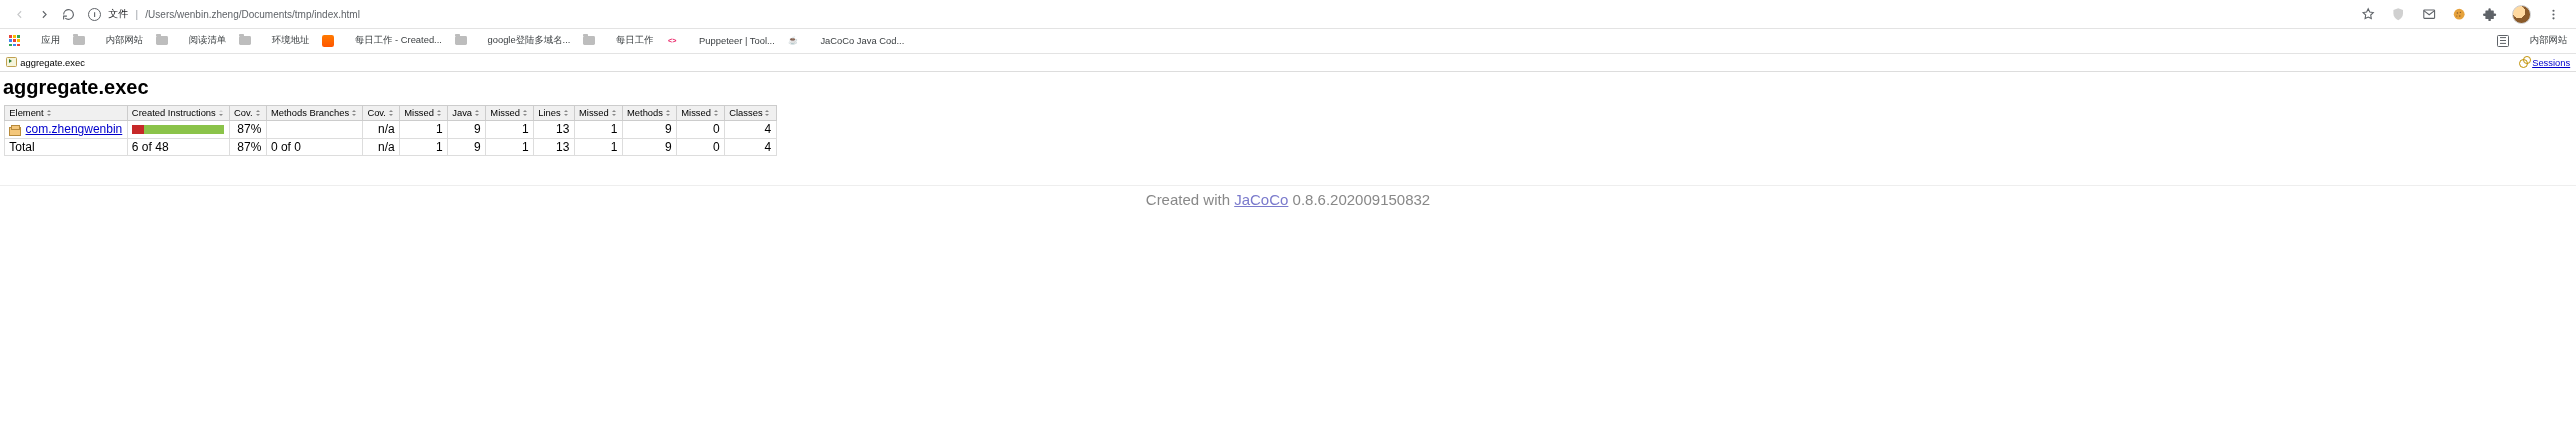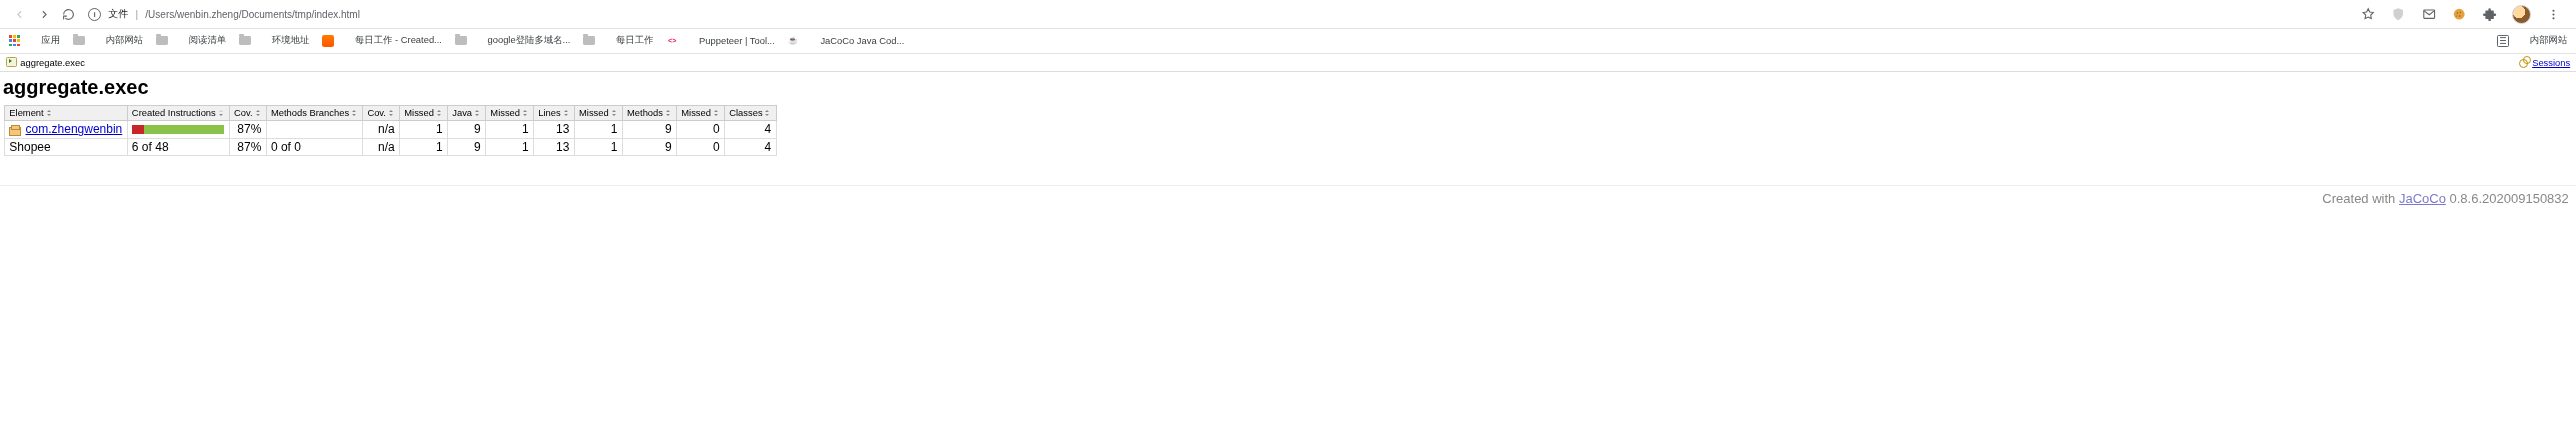--- a/index.html
+++ b/index.html
@@ -137,24 +137,24 @@
   .bar-miss{position:absolute;left:0;top:0;bottom:0;background:#c62828;}
 
   .pkg-icon{
     width:10px;height:10px;display:inline-block;position:relative;margin-right:2.9px;vertical-align:middle;
   }
   .pkg-icon::before{content:"";position:absolute;left:0;top:2.2px;width:10px;height:7.2px;background:#f4c77b;border:0.7px solid #b88a3a;}
   .pkg-icon::after{content:"";position:absolute;left:1.4px;top:0;width:7.2px;height:2.9px;background:#f4c77b;border:0.7px solid #b88a3a;}
   a.pkg-link{color:#0000cc;}
 
   .footer{
-    text-align:right;
+    text-align:center;
     color:#888;
     padding:4.3px 7.2px;
-    font-size:13px;
+    font-size:15px;
     border-top:0.7px solid #eee;
     margin-top:29px;
   }
   .footer a{color:#7a7acc;text-decoration:underline;}
 </style>
 </head>
 <body>
 
 <div class="chrome-bar">
   <div class="nav-icon" style="opacity:.35">
@@ -325,21 +325,21 @@
         <td class="num">1</td>
         <td class="num">9</td>
         <td class="num">1</td>
         <td class="num">13</td>
         <td class="num">1</td>
         <td class="num">9</td>
         <td class="num">0</td>
         <td class="num">4</td>
       </tr>
       <tr>
-        <td>Shopee</td>
+        <td>Total</td>
         <td>6 of 48</td>
         <td class="num">87%</td>
         <td>0 of 0</td>
         <td class="num">n/a</td>
         <td class="num">1</td>
         <td class="num">9</td>
         <td class="num">1</td>
         <td class="num">13</td>
         <td class="num">1</td>
         <td class="num">9</td>

